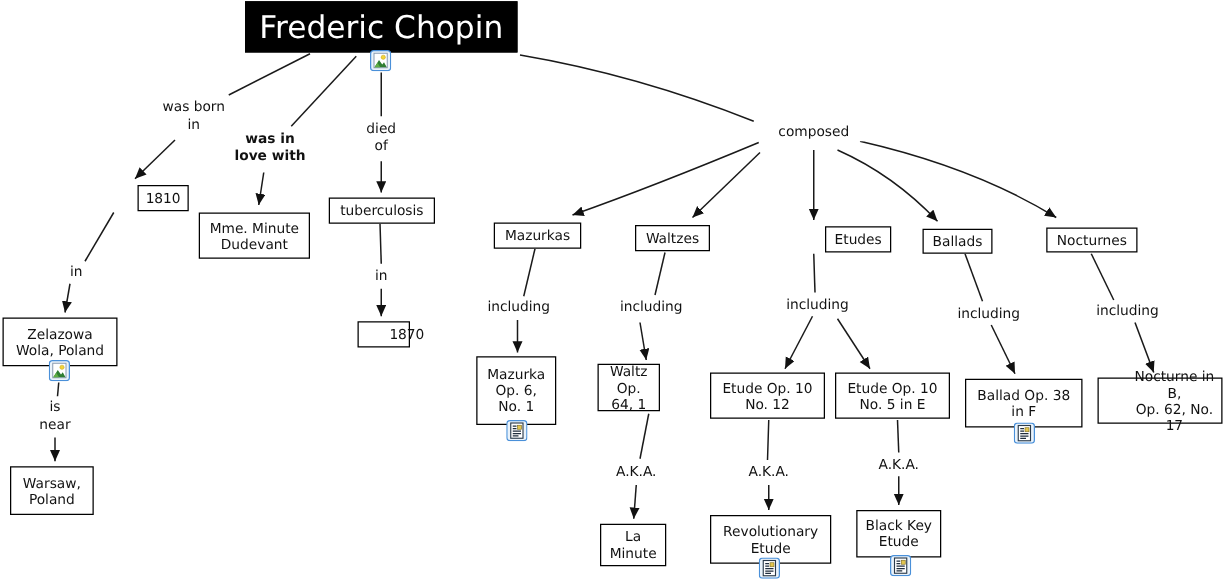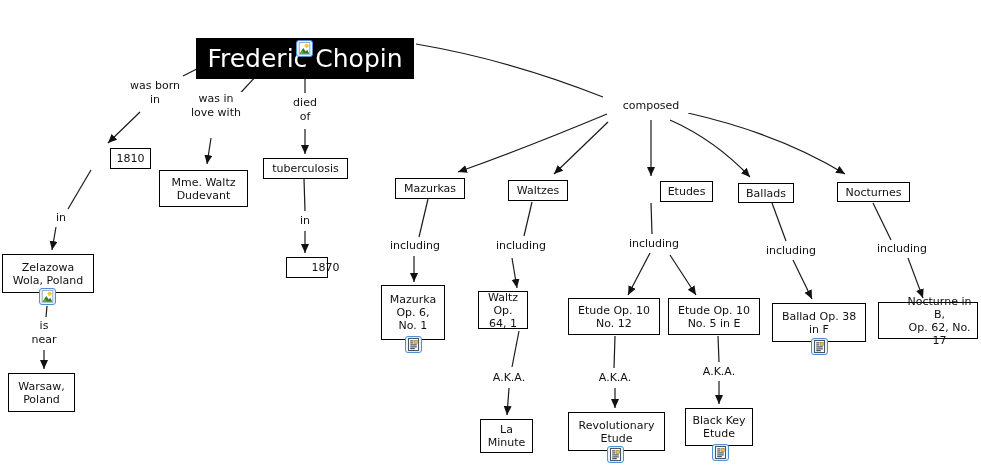--- a/index.html
+++ b/index.html
@@ -58,23 +58,23 @@
       <line x1="908" y1="258" x2="923" y2="298" marker-end="url(#arw)"></line>
       <line x1="519" y1="331" x2="512" y2="367"></line>
       <line x1="509" y1="388" x2="507" y2="415" marker-end="url(#arw)"></line>
       <line x1="615" y1="336" x2="614" y2="368"></line>
       <line x1="615" y1="388" x2="615" y2="408" marker-end="url(#arw)"></line>
       <line x1="718" y1="336" x2="719" y2="362"></line>
       <line x1="719" y1="381" x2="719" y2="404" marker-end="url(#arw)"></line>
     </g>
   </svg>
 
-  <div class="node title" style="left:196px;top:1px;width:218px;height:41px;margin-top:37px;">Frederic Chopin</div>
+  <div class="node title" style="left:196px;top:1px;width:218px;height:41px;">Frederic Chopin</div>
   <div class="node" style="left:74px;top:148px;width:41px;height:21px;margin-left:36px;">1810</div>
-  <div class="node" style="left:159px;top:170px;width:89px;height:37px;">Mme. Waltz
+  <div class="node" style="left:159px;top:170px;width:89px;height:37px;">Mme. Minute
 Dudevant</div>
   <div class="node" style="left:263px;top:158px;width:85px;height:21px;">tuberculosis</div>
   <div class="node" style="left:286px;top:257px;width:42px;height:21px;padding-left:37px;">1870</div>
   <div class="node" style="left:2px;top:254px;width:92px;height:39px;">Zelazowa
 Wola, Poland</div>
   <div class="node" style="left:8px;top:373px;width:67px;height:39px;">Warsaw,
 Poland</div>
   <div class="node" style="left:395px;top:178px;width:70px;height:21px;">Mazurkas</div>
   <div class="node" style="left:508px;top:180px;width:60px;height:21px;">Waltzes</div>
   <div class="node" style="left:660px;top:181px;width:53px;height:21px;">Etudes</div>
@@ -95,21 +95,21 @@
 Op. 62, No. 17</div>
   <div class="node" style="left:480px;top:419px;width:53px;height:34px;">La
 Minute</div>
   <div class="node" style="left:568px;top:412px;width:97px;height:39px;">Revolutionary
 Etude</div>
   <div class="node" style="left:685px;top:408px;width:68px;height:38px;">Black Key
 Etude</div>
 
   <div class="elabel" style="left:115px;top:79px;width:80px;">was born
 in</div>
-  <div class="elabel" style="left:176px;top:92px;width:80px;">was in
+  <div class="elabel" style="left:176px;top:104px;width:80px;font-weight:bold;">was in
 love with</div>
   <div class="elabel" style="left:275px;top:96px;width:60px;">died
 of</div>
   <div class="elabel" style="left:611px;top:99px;width:80px;">composed</div>
   <div class="elabel" style="left:41px;top:211px;width:40px;">in</div>
   <div class="elabel" style="left:19px;top:319px;width:50px;">is
 near</div>
   <div class="elabel" style="left:285px;top:214px;width:40px;">in</div>
   <div class="elabel" style="left:375px;top:239px;width:80px;">including</div>
   <div class="elabel" style="left:481px;top:239px;width:80px;">including</div>

